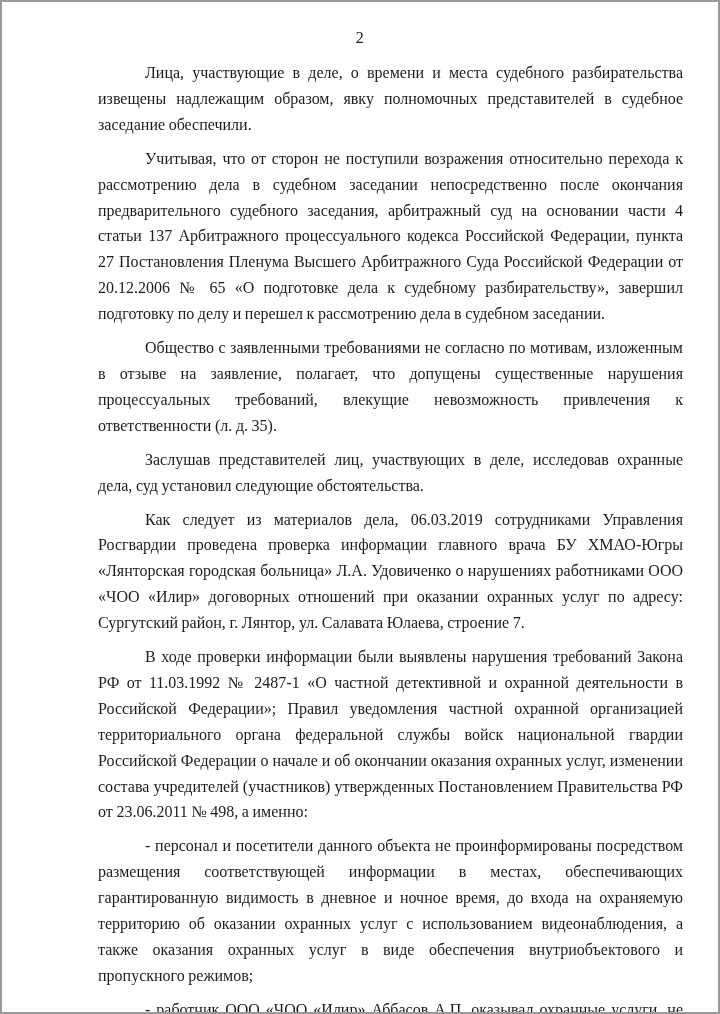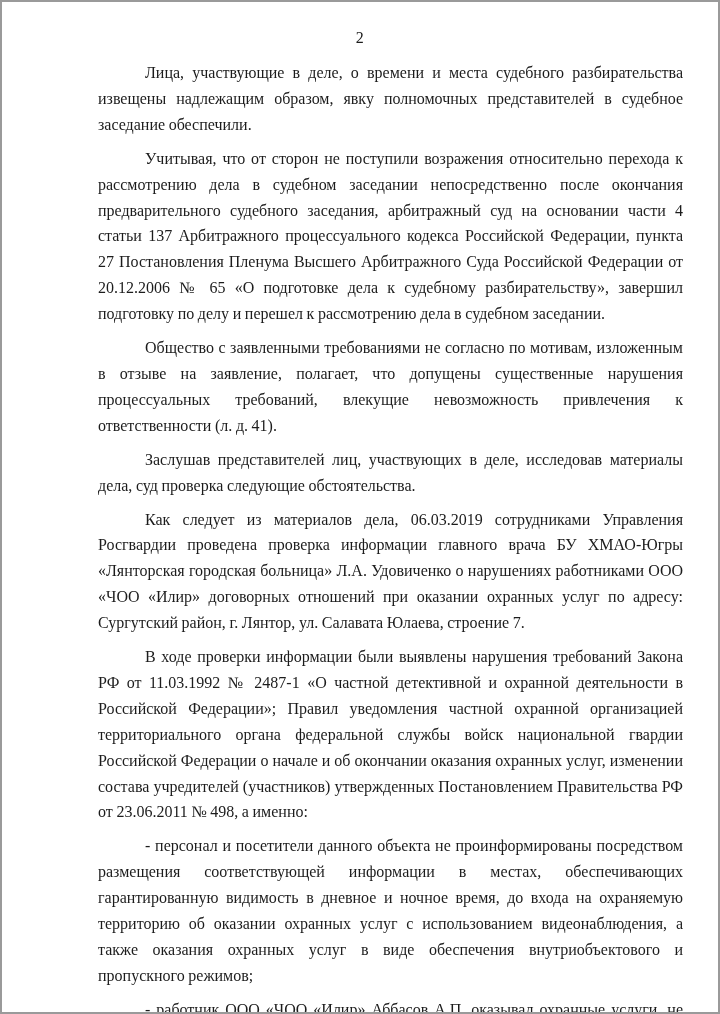--- a/index.html
+++ b/index.html
@@ -38,20 +38,20 @@
   }
 </style>
 </head>
 <body>
 
 <div class="page">
   <div class="page-number">2</div>
   <div class="doc-body">
       <p>Лица, участвующие в деле, о времени и места судебного разбирательства извещены надлежащим образом, явку полномочных представителей в судебное заседание обеспечили.</p>
       <p>Учитывая, что от сторон не поступили возражения относительно перехода к рассмотрению дела в судебном заседании непосредственно после окончания предварительного судебного заседания, арбитражный суд на основании части 4 статьи 137 Арбитражного процессуального кодекса Российской Федерации, пункта 27 Постановления Пленума Высшего Арбитражного Суда Российской Федерации от 20.12.2006 № 65 «О подготовке дела к судебному разбирательству», завершил подготовку по делу и перешел к рассмотрению дела в судебном заседании.</p>
-      <p>Общество с заявленными требованиями не согласно по мотивам, изложенным в отзыве на заявление, полагает, что допущены существенные нарушения процессуальных требований, влекущие невозможность привлечения к ответственности (л. д. 41).</p>
-      <p>Заслушав представителей лиц, участвующих в деле, исследовав материалы дела, суд проверка следующие обстоятельства.</p>
+      <p>Общество с заявленными требованиями не согласно по мотивам, изложенным в отзыве на заявление, полагает, что допущены существенные нарушения процессуальных требований, влекущие невозможность привлечения к ответственности (л. д. 35).</p>
+      <p>Заслушав представителей лиц, участвующих в деле, исследовав охранные дела, суд установил следующие обстоятельства.</p>
       <p>Как следует из материалов дела, 06.03.2019 сотрудниками Управления Росгвардии проведена проверка информации главного врача БУ ХМАО-Югры «Лянторская городская больница» Л.А. Удовиченко о нарушениях работниками ООО «ЧОО «Илир» договорных отношений при оказании охранных услуг по адресу: Сургутский район, г. Лянтор, ул. Салавата Юлаева, строение 7.</p>
       <p>В ходе проверки информации были выявлены нарушения требований Закона РФ от 11.03.1992 № 2487-1 «О частной детективной и охранной деятельности в Российской Федерации»; Правил уведомления частной охранной организацией территориального органа федеральной службы войск национальной гвардии Российской Федерации о начале и об окончании оказания охранных услуг, изменении состава учредителей (участников) утвержденных Постановлением Правительства РФ от 23.06.2011 № 498, а именно:</p>
       <p>- персонал и посетители данного объекта не проинформированы посредством размещения соответствующей информации в местах, обеспечивающих гарантированную видимость в дневное и ночное время, до входа на охраняемую территорию об оказании охранных услуг с использованием видеонаблюдения, а также оказания охранных услуг в виде обеспечения внутриобъектового и пропускного режимов;</p>
       <p>- работник ООО «ЧОО «Илир» Аббасов А.П. оказывал охранные услуги, не имея правового статуса частного охранника, подтверждаемого удостоверением частного охранника;</p>
     </div>
 </div>
 
 </body></html>

